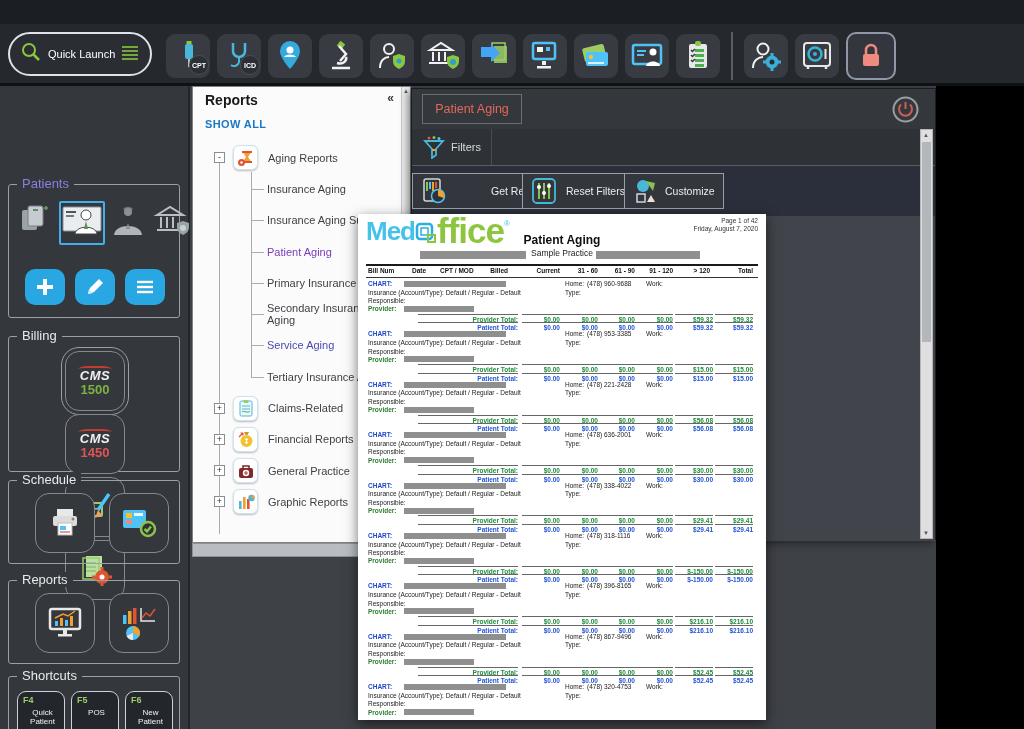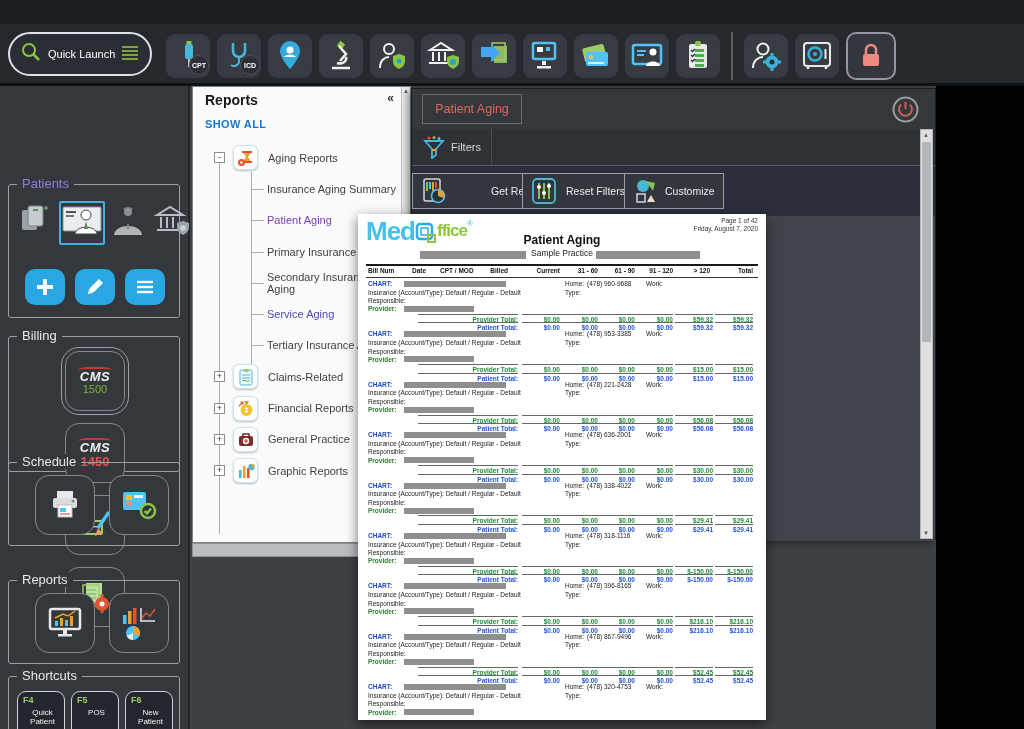--- a/index.html
+++ b/index.html
@@ -38,30 +38,30 @@
   .legend.purple { color:#8b7fe0; }
 
   #grp-patients { top:98px; height:134px; }
   .prow { position:absolute; left:10px; top:16px; width:150px; display:flex; gap:6px; align-items:center;}
   .psel { border:2px solid #3fb0e8; padding:1px; border-radius:2px;}
   .bluerow { position:absolute; left:16px; top:84px; width:140px; display:flex; justify-content:space-between;}
   .bluebtn { width:40px; height:36px; background:#29a7e3; border-radius:10px;
     display:flex; align-items:center; justify-content:center;}
 
   #grp-billing { top:250px; height:136px; }
-  .bgrid { position:absolute; left:26px; top:14px; width:120px; display:flex; flex-wrap:wrap; gap:12px; justify-content:center;}
+  .bgrid { position:absolute; left:26px; top:14px; width:120px; display:flex; flex-wrap:wrap; gap:3px; justify-content:center;}
   .sqbtn { width:60px; height:60px; border:1px solid #85898f; border-radius:14px; background:#34373c;
     display:flex; flex-direction:column; align-items:center; justify-content:center;}
   .sqbtn.selbox { outline:1px solid #9aa0a8; outline-offset:3px;}
   .cms-top { color:#f2f2f2; font-weight:bold; font-style:italic; font-size:13px; letter-spacing:.5px; line-height:12px;}
-  .cms-1500 { color:#7cb342; font-size:11px; font-weight:normal;}
+  .cms-1500 { color:#7cb342; font-size:13px; font-weight:bold;}
   .cms-1450 { color:#e05555; font-size:13px; font-weight:bold;}
   .cms-swoosh { width:34px; height:6px; border-top:2px solid #c43c2e; border-radius:60%/100% ; margin-bottom:-2px;}
 
-  #grp-schedule { top:376px; height:84px; }
+  #grp-schedule { top:394px; height:84px; }
   #grp-reports { top:494px; height:84px; }
   .two { position:absolute; left:26px; top:12px; display:flex; gap:14px;}
 
   #grp-shortcuts { top:590px; height:132px; }
   .scgrid { position:absolute; left:8px; top:14px; width:156px; display:grid;
     grid-template-columns:repeat(3,48px); gap:10px 6px;}
   .sckey { width:48px; height:48px; background:#23262c; border:1px solid #cdd2d8; border-radius:9px;
     position:relative; padding:3px 2px 2px 5px;}
   .sckey .fk { color:#9ccc65; font-size:9px; font-weight:bold;}
   .sckey .sclabel { color:#f2f2f2; font-size:8px; line-height:9px; text-align:center; margin-top:3px;}
@@ -113,21 +113,21 @@
   #pa-content { position:absolute; left:0; top:127px; width:100%; height:325px; background:#41444a;}
   #pa-scroll { position:absolute; right:2px; top:40px; width:13px; height:410px; background:#dfdfdf; border:1px solid #b6b6b6;}
   #pa-scroll .thumb { position:absolute; left:1px; top:12px; width:9px; height:200px; background:#b3b7bb;}
   #pa-scroll .ar { position:absolute; left:2px; font-size:6px; color:#555;}
 
   
   #page { position:absolute; left:358px; top:128px; width:408px; height:506px; background:#fff;
     box-shadow:0 4px 12px rgba(0,0,0,.55); z-index:20; overflow:hidden;}
   #logo { position:absolute; left:8px; top:2px; display:flex; align-items:flex-start;}
   #logo .med { font-size:26px; font-weight:bold; color:#45c1ea; letter-spacing:-1px; line-height:30px;}
-  #logo .office { font-size:17px; font-weight:bold; color:#8cc63e; letter-spacing:-1px; line-height:30px;}
+  #logo .office { font-size:35px; font-weight:bold; color:#8cc63e; letter-spacing:-1px; line-height:30px;}
   #logo .reg { font-size:8px; color:#45c1ea; margin-top:3px;}
   #rep-title { position:absolute; left:0; top:19px; width:100%; text-align:center; font-size:12px; font-weight:bold; color:#101010;}
   #rep-sub { position:absolute; left:0; top:34px; width:100%; text-align:center; font-size:8.5px; color:#222;}
   #pageinfo { position:absolute; right:8px; top:3px; text-align:right; font-size:6.5px; color:#333; line-height:8px;}
   .redact { position:absolute; background:#8f8f8f; height:8px; top:37px;}
   #rule-top { position:absolute; left:8px; right:8px; top:50px; border-top:2px solid #1a1a1a;}
   #rule-bot { position:absolute; left:8px; right:8px; top:63px; border-top:1px solid #333;}
   .colh { position:absolute; top:53px; font-size:6.5px; font-weight:bold; color:#111;}
   .ra { width:38px; text-align:right;}
   #blocks { position:absolute; left:0; top:66px; width:100%;}
@@ -551,20 +551,24 @@
                 <rect x="5" y="12" width="10" height="2" fill="#e05530"></rect>
                 <circle cx="4.5" cy="13.5" r="3.5" fill="#e05530"></circle>
                 <circle cx="4.5" cy="13.5" r="1.2" fill="#fff"></circle>
               </svg>
 
           </span>
           <span class="tlabel">Aging Reports</span>
         </div>
           <div class="tree-row child">
 
+          <span class="tlabel">Insurance Aging</span>
+        </div>
+          <div class="tree-row child">
+
           <span class="tlabel">Insurance Aging Summary</span>
         </div>
           <div class="tree-row child selected">
 
           <span class="tlabel">Patient Aging</span>
         </div>
           <div class="tree-row child">
 
           <span class="tlabel">Primary Insurance Aging</span>
         </div>

